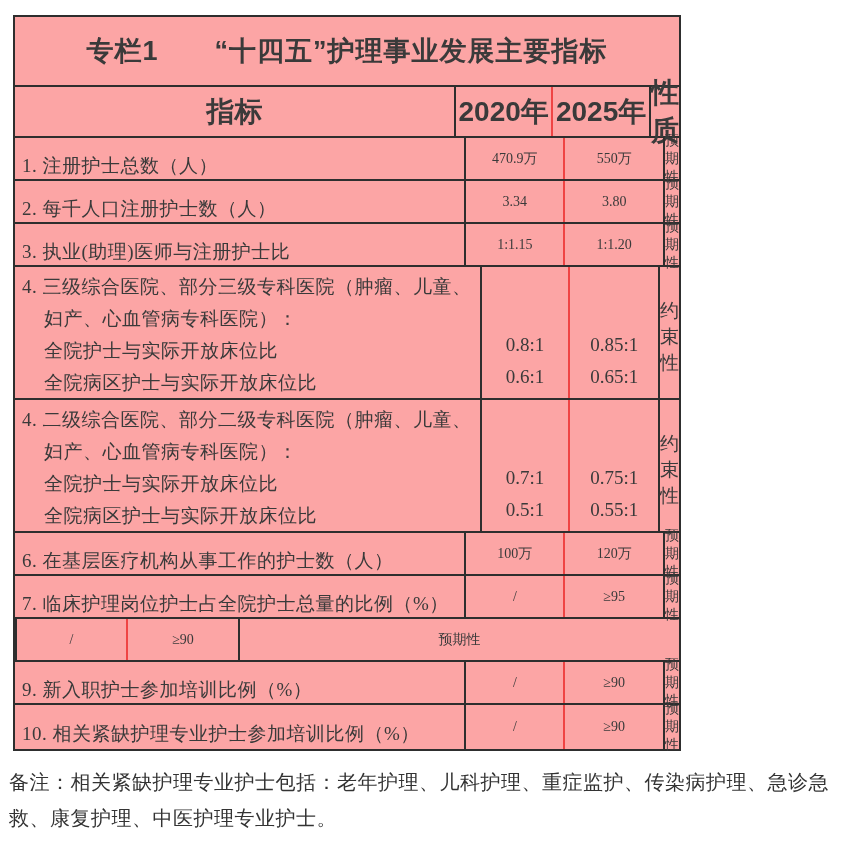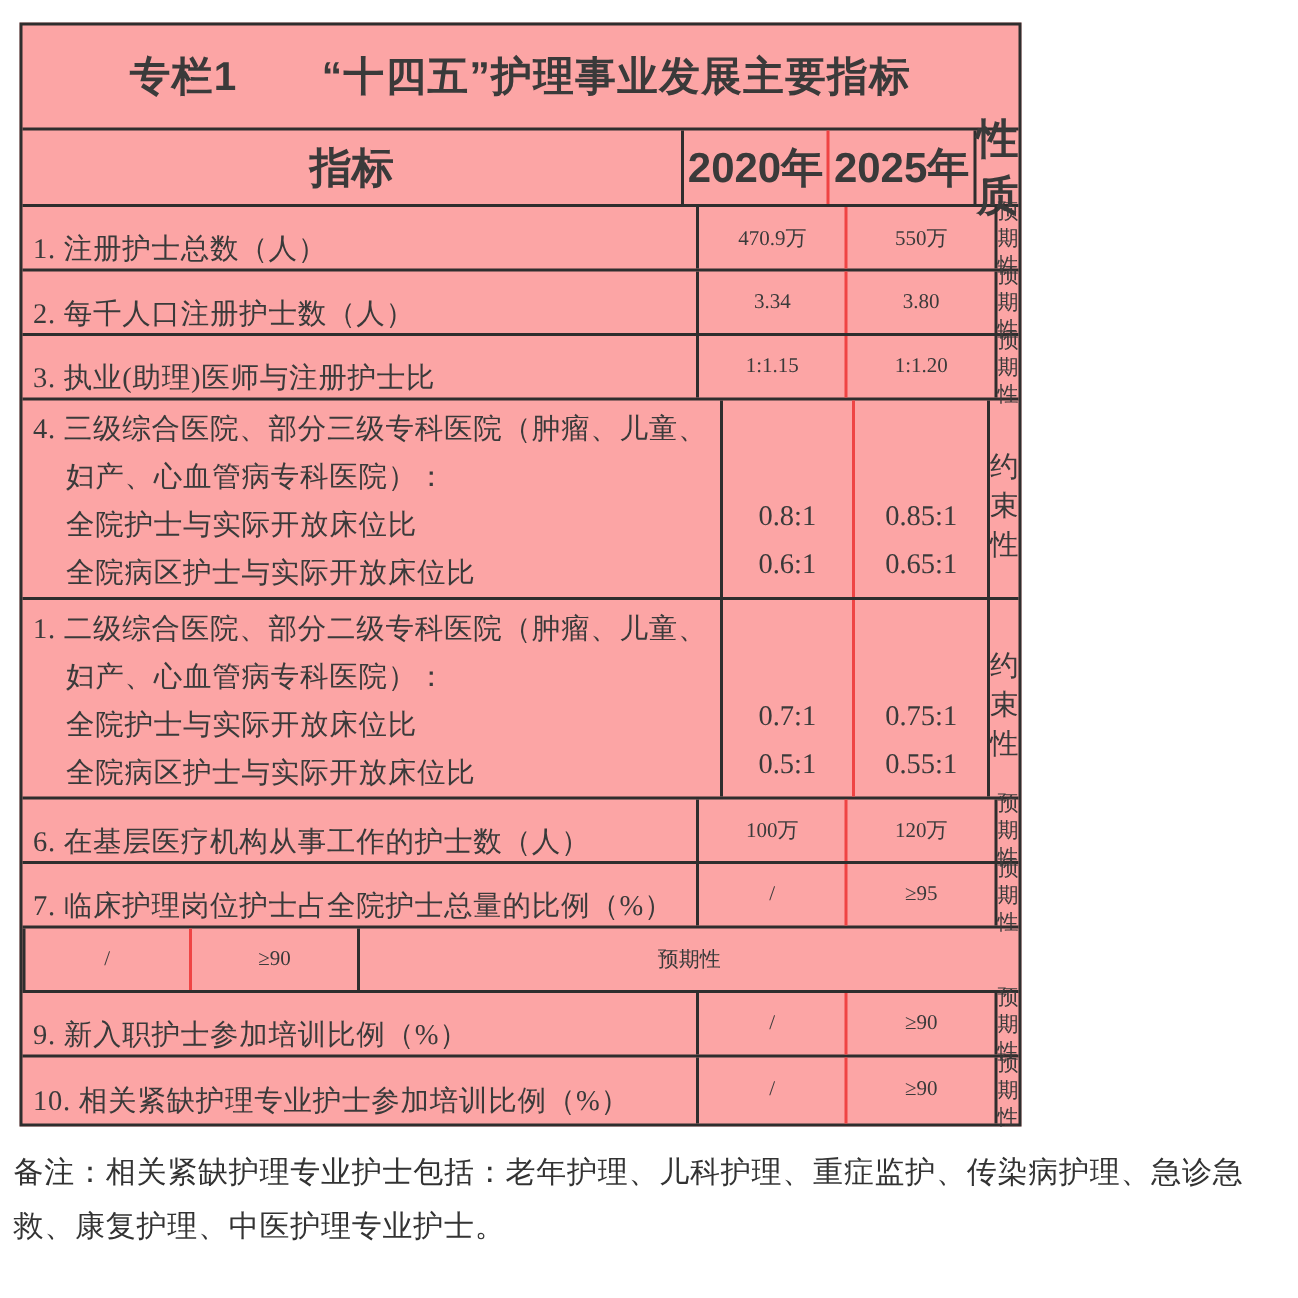--- a/index.html
+++ b/index.html
@@ -164,21 +164,21 @@
       </div>
       <div class="cell c3 vals">
         <div class="val">0.85:1</div>
         <div class="val">0.65:1</div>
       </div>
       <div class="cell c4 nature-low">约束性</div>
     </div>
 
     <div class="row lg">
       <div class="cell c1 multi">
-        <div class="line">1. 二级综合医院、部分二级专科医院（肿瘤、儿童、</div>
+        <div class="line">4. 二级综合医院、部分二级专科医院（肿瘤、儿童、</div>
         <div class="line indent">妇产、心血管病专科医院）：</div>
         <div class="line indent">全院护士与实际开放床位比</div>
         <div class="line indent">全院病区护士与实际开放床位比</div>
       </div>
       <div class="cell c2 vals">
         <div class="val">0.7:1</div>
         <div class="val">0.5:1</div>
       </div>
       <div class="cell c3 vals">
         <div class="val">0.75:1</div>

